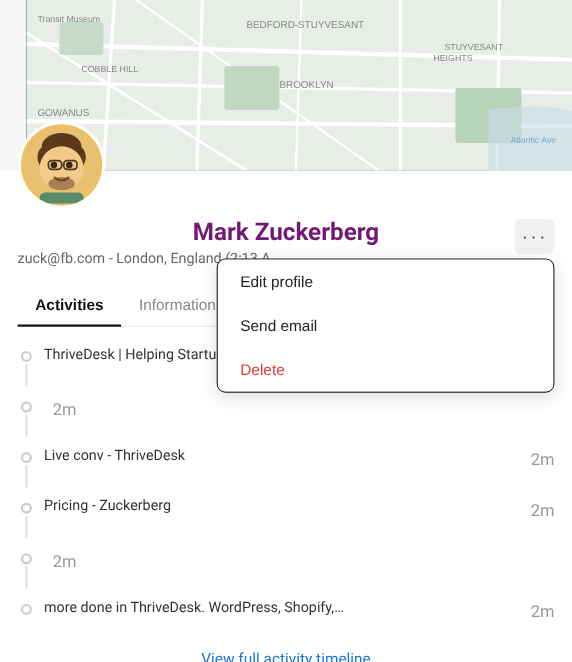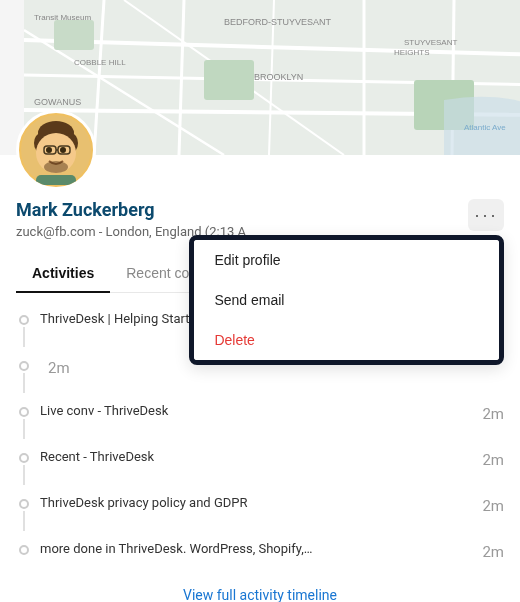--- a/index.html
+++ b/index.html
@@ -56,24 +56,25 @@
       height: 70px;
     }
 
     .profile-header {
       padding-top: 44px;
       padding-bottom: 8px;
       position: relative;
     }
 
     .profile-name {
-      font-size: 18px;
+      font-size: 22px;
       font-weight: 700;
-      color: #0c4a6e;
+      color: #701a75;
       margin-bottom: 4px;
+      text-align: center;
     }
 
     .profile-meta {
       font-size: 13px;
       color: #666;
     }
 
     .more-btn {
       position: absolute;
       top: 44px;
@@ -90,21 +91,21 @@
       color: #555;
       font-size: 18px;
       letter-spacing: 2px;
     }
 
     .dropdown-menu {
       position: absolute;
       top: 80px;
       right: 0;
       background: #fff;
-      border: 5px solid #0f172a;
+      border: 1px solid #0f172a;
       border-radius: 8px;
       box-shadow: 0 4px 16px rgba(0,0,0,0.12);
       z-index: 100;
       min-width: 150px;
       overflow: hidden;
     }
 
     .dropdown-item {
       padding: 12px 20px;
       font-size: 14px;
@@ -290,20 +291,21 @@
 
     <div class="dropdown-menu">
       <button class="dropdown-item">Edit profile</button>
       <button class="dropdown-item">Send email</button>
       <button class="dropdown-item delete">Delete</button>
     </div>
   </div>
 
   <div class="tabs-row">
     <button class="tab active">Activities</button>
+    <button class="tab">Information</button>
     <button class="tab">Recent conv…</button>
   </div>
 </div>
 
 <div class="activities-list">
 
 <div class="activity-item">
     <div class="activity-connector">
       <div class="activity-dot"></div>
       <div class="activity-line"></div>
@@ -324,29 +326,28 @@
       <div class="activity-line"></div>
     </div>
     <div class="activity-text">Live conv - ThriveDesk</div>
     <div class="activity-time">2m</div>
   </div>
     <div class="activity-item">
     <div class="activity-connector">
       <div class="activity-dot"></div>
       <div class="activity-line"></div>
     </div>
-    <div class="activity-text">Recent - ThriveDesk</div>
-    <div class="activity-time">2m</div>
-  </div>
-    <div class="activity-item">
-    <div class="activity-connector">
-      <div class="activity-dot"></div>
-      <div class="activity-line"></div>
-    </div>
-    <div class="activity-text">ThriveDesk privacy policy and GDPR</div>
+    <div class="activity-text">Pricing - Zuckerberg</div>
+    <div class="activity-time">2m</div>
+  </div>
+    <div class="activity-item">
+    <div class="activity-connector">
+      <div class="activity-dot"></div>
+      <div class="activity-line"></div>
+    </div>
     <div class="activity-time">2m</div>
   </div>
     <div class="activity-item">
     <div class="activity-connector">
       <div class="activity-dot"></div>
 
     </div>
     <div class="activity-text">more done in ThriveDesk. WordPress, Shopify,…</div>
     <div class="activity-time">2m</div>
   </div>

